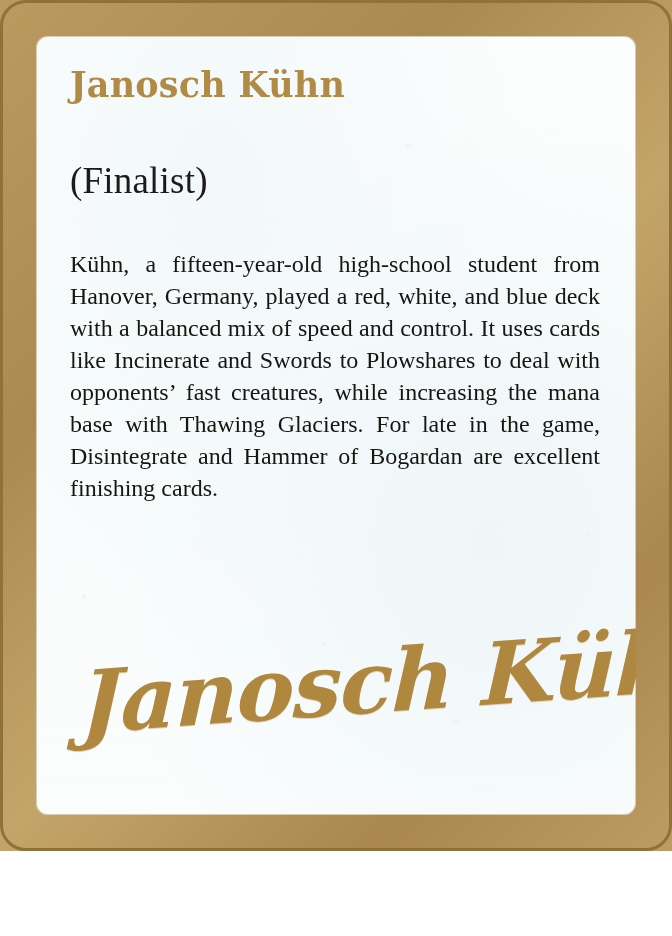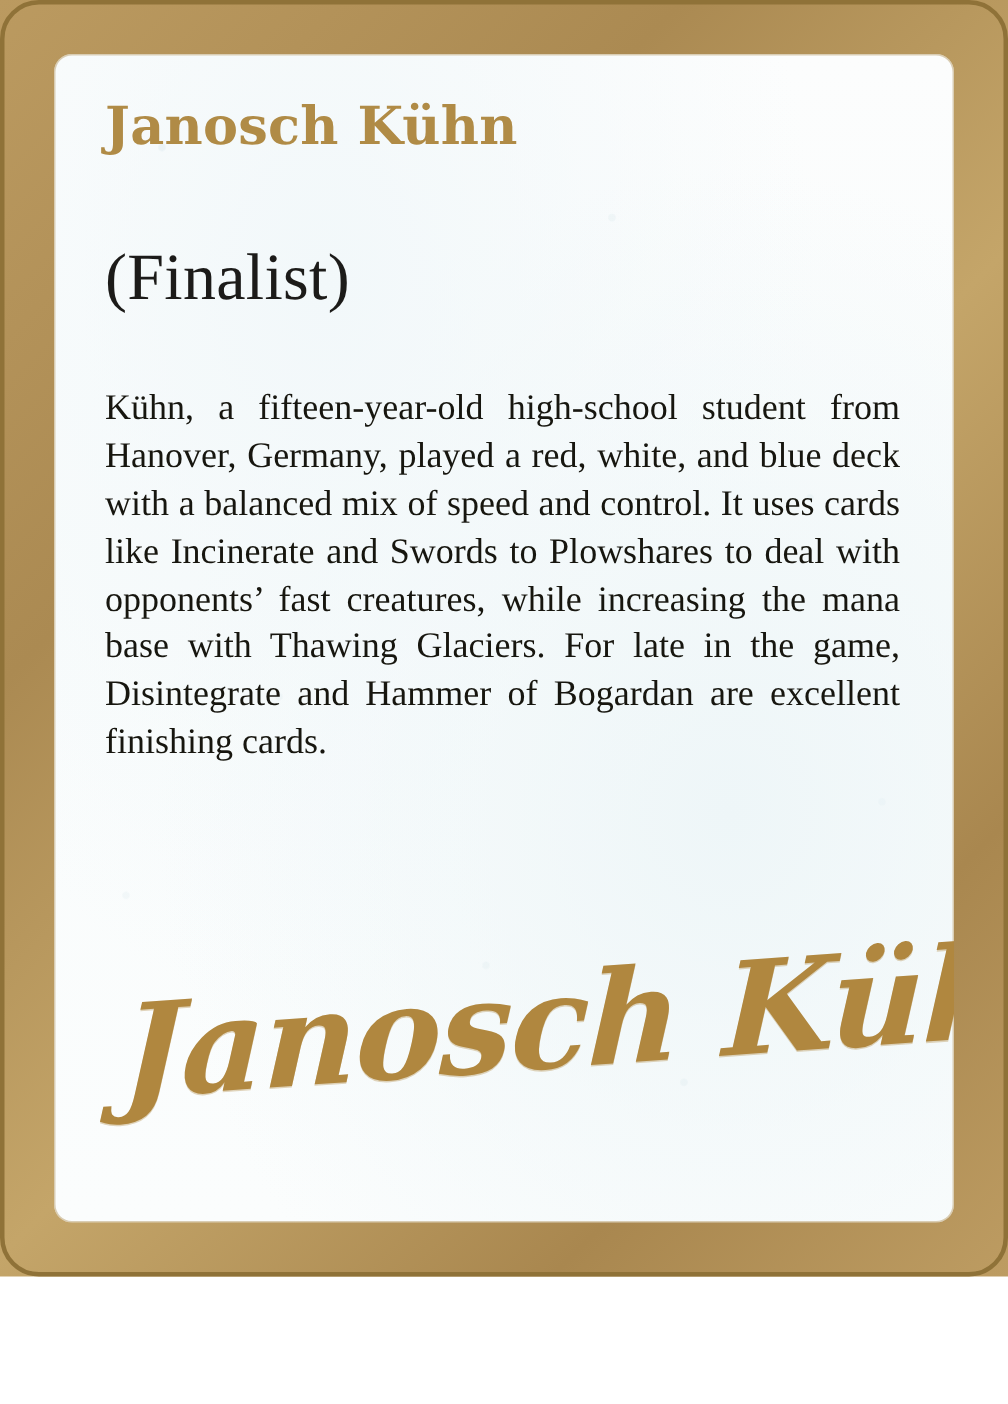--- a/index.html
+++ b/index.html
@@ -78,21 +78,21 @@
     font-weight: bold;
     font-size: 35px;
     letter-spacing: 0.2px;
     line-height: 1.1;
     margin: 0 0 0 0;
   }
 
   .title {
     color: #1c1b19;
     font-family: "Liberation Serif", serif;
-    font-size: 44px;
+    font-size: 37px;
     line-height: 1.1;
     margin: 56px 0 0 0;
     letter-spacing: .2px;
   }
 
   .body-text {
     color: #17160f;
     font-family: Liberation Serif, serif;
     font-size: 24px;
     line-height: 1.33;

